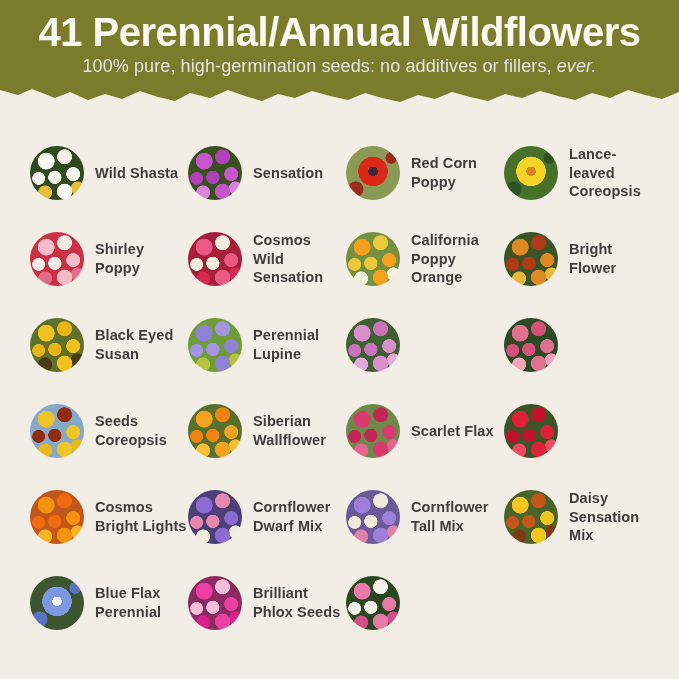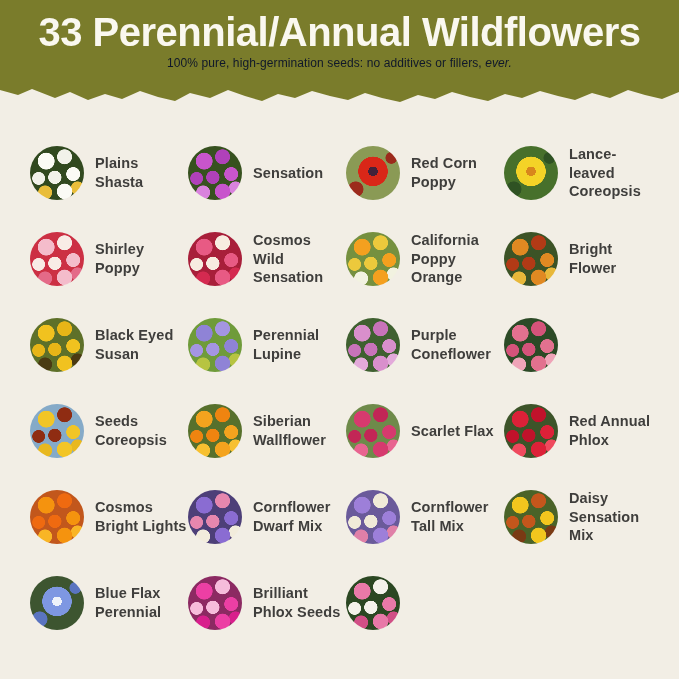--- a/index.html
+++ b/index.html
@@ -19,22 +19,22 @@
     margin:0;
     padding-top:11px;
     font-size:40px;
     font-weight:bold;
     letter-spacing:-0.5px;
     line-height:1.05;
     color:#faf8ef;
   }
   .banner p{
     margin:3px 0 0;
-    font-size:12px;
-    color:#0f172a;
+    font-size:18px;
+    color:#e5e5e5;
     letter-spacing:0.1px;
   }
   .banner p em{font-style:italic}
   .tear{display:block;width:679px;height:18px}
   .grid{
     display:grid;
     grid-template-columns:repeat(4,158px);
     grid-auto-rows:86px;
     padding:26px 0 0 30px;
   }
@@ -55,32 +55,32 @@
     line-height:1.3;
     white-space:pre-line;
     width:98px;
     letter-spacing:0.1px;
   }
 </style>
 </head>
 <body>
 
 <header class="banner">
-  <h1>33 Perennial/Annual Wildflowers</h1>
+  <h1>41 Perennial/Annual Wildflowers</h1>
   <p><span>100% pure, high-germination seeds: no additives or fillers, </span><em>ever.</em></p>
 </header>
 
 <svg class="tear" viewBox="0 0 679 18" preserveAspectRatio="none" aria-hidden="true">
   <polygon fill="#7a7c2b" points="0,0 679,0 679,6 662,13 645,9 628,4 610,12 592,7 575,14 558,10 540,5 522,12 505,8 488,15 470,11 452,6 435,13 418,9 400,16 382,12 365,7 348,14 330,10 312,5 295,12 278,8 262,15 245,10 228,4 210,12 190,7 175,15 158,11 140,5 122,13 105,8 88,14 70,6 55,12 32,3 18,9 0,4"></polygon>
 </svg>
 
 <main class="grid">
   <div class="item">
     <div class="photo" style="background: radial-gradient(circle at 30% 28%, rgb(251, 251, 245) 0px, rgb(251, 251, 245) 15%, rgba(0, 0, 0, 0) 16%), radial-gradient(circle at 64% 20%, rgb(242, 242, 234) 0px, rgb(242, 242, 234) 13%, rgba(0, 0, 0, 0) 14%), radial-gradient(circle at 80% 52%, rgb(251, 251, 245) 0px, rgb(251, 251, 245) 13%, rgba(0, 0, 0, 0) 14%), radial-gradient(circle at 46% 58%, rgb(242, 242, 234) 0px, rgb(242, 242, 234) 15%, rgba(0, 0, 0, 0) 16%), radial-gradient(circle at 16% 60%, rgb(242, 242, 234) 0px, rgb(242, 242, 234) 11%, rgba(0, 0, 0, 0) 12%), radial-gradient(circle at 64% 84%, rgb(251, 251, 245) 0px, rgb(251, 251, 245) 13%, rgba(0, 0, 0, 0) 14%), radial-gradient(circle at 28% 86%, rgb(233, 189, 58) 0px, rgb(233, 189, 58) 11%, rgba(0, 0, 0, 0) 12%), radial-gradient(circle at 88% 78%, rgb(233, 189, 58) 0px, rgb(233, 189, 58) 10%, rgba(0, 0, 0, 0) 11%), rgb(49, 73, 31);"></div>
-    <div class="label">Plains Shasta</div>
+    <div class="label">Wild Shasta</div>
   </div>
 
   <div class="item">
     <div class="photo" style="background: radial-gradient(circle at 30% 28%, rgb(200, 85, 204) 0px, rgb(200, 85, 204) 15%, rgba(0, 0, 0, 0) 16%), radial-gradient(circle at 64% 20%, rgb(176, 65, 186) 0px, rgb(176, 65, 186) 13%, rgba(0, 0, 0, 0) 14%), radial-gradient(circle at 80% 52%, rgb(200, 85, 204) 0px, rgb(200, 85, 204) 13%, rgba(0, 0, 0, 0) 14%), radial-gradient(circle at 46% 58%, rgb(176, 65, 186) 0px, rgb(176, 65, 186) 15%, rgba(0, 0, 0, 0) 16%), radial-gradient(circle at 16% 60%, rgb(176, 65, 186) 0px, rgb(176, 65, 186) 11%, rgba(0, 0, 0, 0) 12%), radial-gradient(circle at 64% 84%, rgb(200, 85, 204) 0px, rgb(200, 85, 204) 13%, rgba(0, 0, 0, 0) 14%), radial-gradient(circle at 28% 86%, rgb(217, 131, 221) 0px, rgb(217, 131, 221) 11%, rgba(0, 0, 0, 0) 12%), radial-gradient(circle at 88% 78%, rgb(217, 131, 221) 0px, rgb(217, 131, 221) 10%, rgba(0, 0, 0, 0) 11%), rgb(55, 81, 31);"></div>
     <div class="label">Sensation</div>
   </div>
 
   <div class="item">
     <div class="photo" style="background: radial-gradient(circle at 50% 47%, rgb(67, 34, 58) 0px, rgb(67, 34, 58) 12%, rgb(217, 39, 24) 12%, rgb(217, 39, 24) 37%, rgba(0, 0, 0, 0) 38%), radial-gradient(circle at 18% 80%, rgb(156, 42, 28) 0px, rgb(156, 42, 28) 12%, rgba(0, 0, 0, 0) 13%), radial-gradient(circle at 84% 22%, rgb(156, 42, 28) 0px, rgb(156, 42, 28) 9%, rgba(0, 0, 0, 0) 10%), rgb(138, 154, 85);"></div>
     <div class="label">Red Corn
@@ -127,22 +127,20 @@
   </div>
 
   <div class="item">
     <div class="photo" style="background: radial-gradient(circle at 30% 28%, rgb(143, 131, 214) 0px, rgb(143, 131, 214) 15%, rgba(0, 0, 0, 0) 16%), radial-gradient(circle at 64% 20%, rgb(164, 149, 226) 0px, rgb(164, 149, 226) 13%, rgba(0, 0, 0, 0) 14%), radial-gradient(circle at 80% 52%, rgb(143, 131, 214) 0px, rgb(143, 131, 214) 13%, rgba(0, 0, 0, 0) 14%), radial-gradient(circle at 46% 58%, rgb(164, 149, 226) 0px, rgb(164, 149, 226) 15%, rgba(0, 0, 0, 0) 16%), radial-gradient(circle at 16% 60%, rgb(164, 149, 226) 0px, rgb(164, 149, 226) 11%, rgba(0, 0, 0, 0) 12%), radial-gradient(circle at 64% 84%, rgb(143, 131, 214) 0px, rgb(143, 131, 214) 13%, rgba(0, 0, 0, 0) 14%), radial-gradient(circle at 28% 86%, rgb(183, 196, 65) 0px, rgb(183, 196, 65) 11%, rgba(0, 0, 0, 0) 12%), radial-gradient(circle at 88% 78%, rgb(183, 196, 65) 0px, rgb(183, 196, 65) 10%, rgba(0, 0, 0, 0) 11%), rgb(111, 155, 58);"></div>
     <div class="label">Perennial
 Lupine</div>
   </div>
 
   <div class="item">
     <div class="photo" style="background: radial-gradient(circle at 30% 28%, rgb(217, 143, 204) 0px, rgb(217, 143, 204) 15%, rgba(0, 0, 0, 0) 16%), radial-gradient(circle at 64% 20%, rgb(200, 115, 186) 0px, rgb(200, 115, 186) 13%, rgba(0, 0, 0, 0) 14%), radial-gradient(circle at 80% 52%, rgb(217, 143, 204) 0px, rgb(217, 143, 204) 13%, rgba(0, 0, 0, 0) 14%), radial-gradient(circle at 46% 58%, rgb(200, 115, 186) 0px, rgb(200, 115, 186) 15%, rgba(0, 0, 0, 0) 16%), radial-gradient(circle at 16% 60%, rgb(200, 115, 186) 0px, rgb(200, 115, 186) 11%, rgba(0, 0, 0, 0) 12%), radial-gradient(circle at 64% 84%, rgb(217, 143, 204) 0px, rgb(217, 143, 204) 13%, rgba(0, 0, 0, 0) 14%), radial-gradient(circle at 28% 86%, rgb(227, 170, 218) 0px, rgb(227, 170, 218) 11%, rgba(0, 0, 0, 0) 12%), radial-gradient(circle at 88% 78%, rgb(227, 170, 218) 0px, rgb(227, 170, 218) 10%, rgba(0, 0, 0, 0) 11%), rgb(63, 96, 48);"></div>
-    <div class="label">Purple
-Coneflower</div>
   </div>
 
   <div class="item">
     <div class="photo" style="background: radial-gradient(circle at 30% 28%, rgb(226, 113, 143) 0px, rgb(226, 113, 143) 15%, rgba(0, 0, 0, 0) 16%), radial-gradient(circle at 64% 20%, rgb(213, 83, 122) 0px, rgb(213, 83, 122) 13%, rgba(0, 0, 0, 0) 14%), radial-gradient(circle at 80% 52%, rgb(226, 113, 143) 0px, rgb(226, 113, 143) 13%, rgba(0, 0, 0, 0) 14%), radial-gradient(circle at 46% 58%, rgb(213, 83, 122) 0px, rgb(213, 83, 122) 15%, rgba(0, 0, 0, 0) 16%), radial-gradient(circle at 16% 60%, rgb(213, 83, 122) 0px, rgb(213, 83, 122) 11%, rgba(0, 0, 0, 0) 12%), radial-gradient(circle at 64% 84%, rgb(226, 113, 143) 0px, rgb(226, 113, 143) 13%, rgba(0, 0, 0, 0) 14%), radial-gradient(circle at 28% 86%, rgb(239, 164, 184) 0px, rgb(239, 164, 184) 11%, rgba(0, 0, 0, 0) 12%), radial-gradient(circle at 88% 78%, rgb(239, 164, 184) 0px, rgb(239, 164, 184) 10%, rgba(0, 0, 0, 0) 11%), rgb(44, 74, 38);"></div>
   </div>
 
   <div class="item">
     <div class="photo" style="background: radial-gradient(circle at 30% 28%, rgb(242, 197, 38) 0px, rgb(242, 197, 38) 15%, rgba(0, 0, 0, 0) 16%), radial-gradient(circle at 64% 20%, rgb(143, 44, 18) 0px, rgb(143, 44, 18) 13%, rgba(0, 0, 0, 0) 14%), radial-gradient(circle at 80% 52%, rgb(242, 197, 38) 0px, rgb(242, 197, 38) 13%, rgba(0, 0, 0, 0) 14%), radial-gradient(circle at 46% 58%, rgb(143, 44, 18) 0px, rgb(143, 44, 18) 15%, rgba(0, 0, 0, 0) 16%), radial-gradient(circle at 16% 60%, rgb(143, 44, 18) 0px, rgb(143, 44, 18) 11%, rgba(0, 0, 0, 0) 12%), radial-gradient(circle at 64% 84%, rgb(242, 197, 38) 0px, rgb(242, 197, 38) 13%, rgba(0, 0, 0, 0) 14%), radial-gradient(circle at 28% 86%, rgb(232, 184, 31) 0px, rgb(232, 184, 31) 11%, rgba(0, 0, 0, 0) 12%), radial-gradient(circle at 88% 78%, rgb(232, 184, 31) 0px, rgb(232, 184, 31) 10%, rgba(0, 0, 0, 0) 11%), rgb(133, 170, 200);"></div>
     <div class="label">Seeds
 Coreopsis</div>
@@ -154,22 +152,20 @@
 Wallflower</div>
   </div>
 
   <div class="item">
     <div class="photo" style="background: radial-gradient(circle at 30% 28%, rgb(214, 58, 110) 0px, rgb(214, 58, 110) 15%, rgba(0, 0, 0, 0) 16%), radial-gradient(circle at 64% 20%, rgb(194, 38, 86) 0px, rgb(194, 38, 86) 13%, rgba(0, 0, 0, 0) 14%), radial-gradient(circle at 80% 52%, rgb(214, 58, 110) 0px, rgb(214, 58, 110) 13%, rgba(0, 0, 0, 0) 14%), radial-gradient(circle at 46% 58%, rgb(194, 38, 86) 0px, rgb(194, 38, 86) 15%, rgba(0, 0, 0, 0) 16%), radial-gradient(circle at 16% 60%, rgb(194, 38, 86) 0px, rgb(194, 38, 86) 11%, rgba(0, 0, 0, 0) 12%), radial-gradient(circle at 64% 84%, rgb(214, 58, 110) 0px, rgb(214, 58, 110) 13%, rgba(0, 0, 0, 0) 14%), radial-gradient(circle at 28% 86%, rgb(232, 100, 144) 0px, rgb(232, 100, 144) 11%, rgba(0, 0, 0, 0) 12%), radial-gradient(circle at 88% 78%, rgb(232, 100, 144) 0px, rgb(232, 100, 144) 10%, rgba(0, 0, 0, 0) 11%), rgb(110, 138, 74);"></div>
     <div class="label">Scarlet Flax</div>
   </div>
 
   <div class="item">
     <div class="photo" style="background: radial-gradient(circle at 30% 28%, rgb(220, 33, 56) 0px, rgb(220, 33, 56) 15%, rgba(0, 0, 0, 0) 16%), radial-gradient(circle at 64% 20%, rgb(193, 18, 43) 0px, rgb(193, 18, 43) 13%, rgba(0, 0, 0, 0) 14%), radial-gradient(circle at 80% 52%, rgb(220, 33, 56) 0px, rgb(220, 33, 56) 13%, rgba(0, 0, 0, 0) 14%), radial-gradient(circle at 46% 58%, rgb(193, 18, 43) 0px, rgb(193, 18, 43) 15%, rgba(0, 0, 0, 0) 16%), radial-gradient(circle at 16% 60%, rgb(193, 18, 43) 0px, rgb(193, 18, 43) 11%, rgba(0, 0, 0, 0) 12%), radial-gradient(circle at 64% 84%, rgb(220, 33, 56) 0px, rgb(220, 33, 56) 13%, rgba(0, 0, 0, 0) 14%), radial-gradient(circle at 28% 86%, rgb(239, 74, 94) 0px, rgb(239, 74, 94) 11%, rgba(0, 0, 0, 0) 12%), radial-gradient(circle at 88% 78%, rgb(239, 74, 94) 0px, rgb(239, 74, 94) 10%, rgba(0, 0, 0, 0) 11%), rgb(61, 84, 41);"></div>
-    <div class="label">Red Annual
-Phlox</div>
   </div>
 
   <div class="item">
     <div class="photo" style="background: radial-gradient(circle at 30% 28%, rgb(245, 147, 14) 0px, rgb(245, 147, 14) 15%, rgba(0, 0, 0, 0) 16%), radial-gradient(circle at 64% 20%, rgb(239, 106, 16) 0px, rgb(239, 106, 16) 13%, rgba(0, 0, 0, 0) 14%), radial-gradient(circle at 80% 52%, rgb(245, 147, 14) 0px, rgb(245, 147, 14) 13%, rgba(0, 0, 0, 0) 14%), radial-gradient(circle at 46% 58%, rgb(239, 106, 16) 0px, rgb(239, 106, 16) 15%, rgba(0, 0, 0, 0) 16%), radial-gradient(circle at 16% 60%, rgb(239, 106, 16) 0px, rgb(239, 106, 16) 11%, rgba(0, 0, 0, 0) 12%), radial-gradient(circle at 64% 84%, rgb(245, 147, 14) 0px, rgb(245, 147, 14) 13%, rgba(0, 0, 0, 0) 14%), radial-gradient(circle at 28% 86%, rgb(249, 181, 37) 0px, rgb(249, 181, 37) 11%, rgba(0, 0, 0, 0) 12%), radial-gradient(circle at 88% 78%, rgb(249, 181, 37) 0px, rgb(249, 181, 37) 10%, rgba(0, 0, 0, 0) 11%), rgb(194, 87, 28);"></div>
     <div class="label">Cosmos
 Bright Lights</div>
   </div>
 
   <div class="item">
     <div class="photo" style="background: radial-gradient(circle at 30% 28%, rgb(138, 108, 210) 0px, rgb(138, 108, 210) 15%, rgba(0, 0, 0, 0) 16%), radial-gradient(circle at 64% 20%, rgb(230, 135, 174) 0px, rgb(230, 135, 174) 13%, rgba(0, 0, 0, 0) 14%), radial-gradient(circle at 80% 52%, rgb(138, 108, 210) 0px, rgb(138, 108, 210) 13%, rgba(0, 0, 0, 0) 14%), radial-gradient(circle at 46% 58%, rgb(230, 135, 174) 0px, rgb(230, 135, 174) 15%, rgba(0, 0, 0, 0) 16%), radial-gradient(circle at 16% 60%, rgb(230, 135, 174) 0px, rgb(230, 135, 174) 11%, rgba(0, 0, 0, 0) 12%), radial-gradient(circle at 64% 84%, rgb(138, 108, 210) 0px, rgb(138, 108, 210) 13%, rgba(0, 0, 0, 0) 14%), radial-gradient(circle at 28% 86%, rgb(242, 236, 220) 0px, rgb(242, 236, 220) 11%, rgba(0, 0, 0, 0) 12%), radial-gradient(circle at 88% 78%, rgb(242, 236, 220) 0px, rgb(242, 236, 220) 10%, rgba(0, 0, 0, 0) 11%), rgb(77, 63, 120);"></div>

